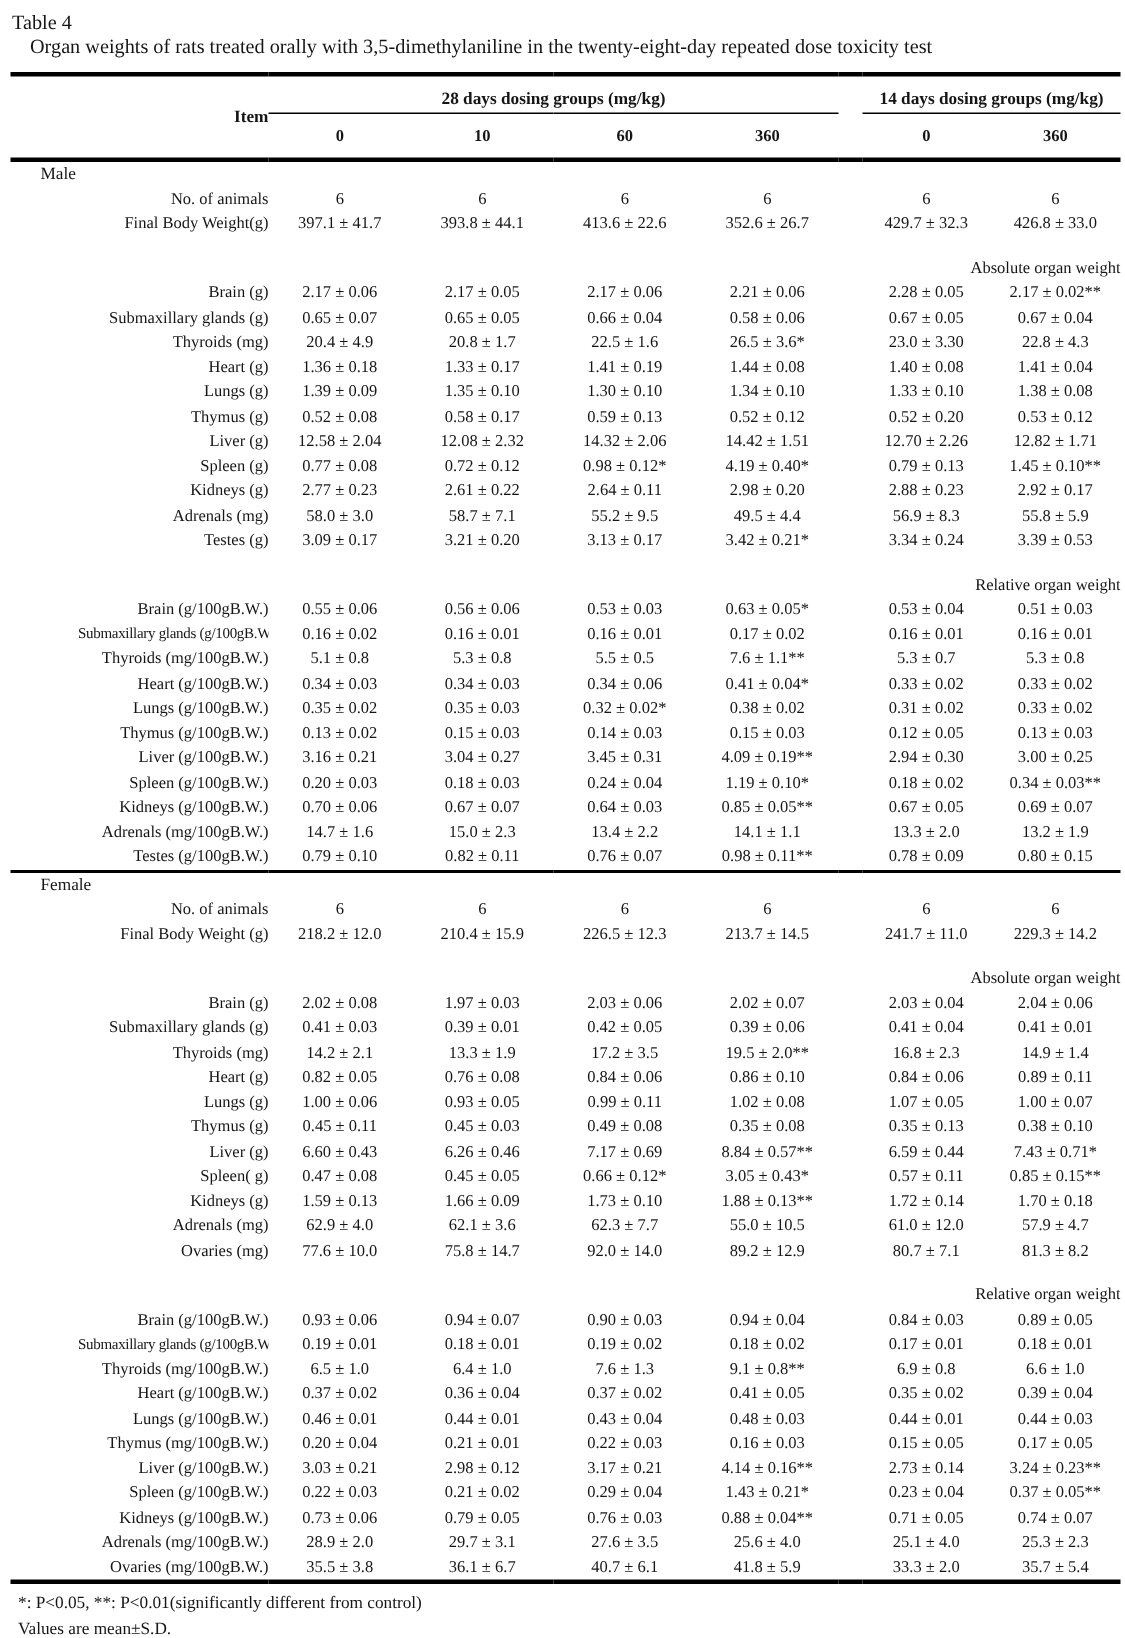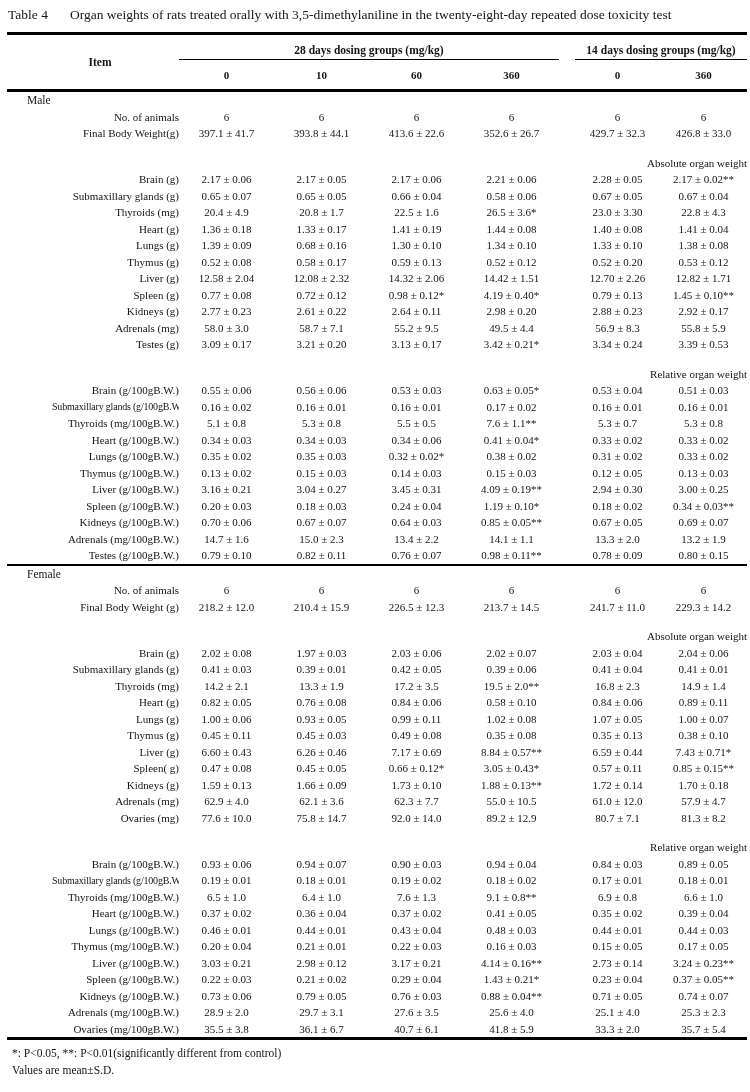--- a/index.html
+++ b/index.html
@@ -3,35 +3,35 @@
 <meta charset="utf-8">
 <style>
   html,body{margin:0;padding:0;background:#fff;}
   body{
     width:750px;height:1092px;overflow:hidden;
     font-family:"Liberation Serif","DejaVu Serif",serif;
     color:#151515;
   }
   .page{padding:5px 4px 0 6px;}
   
-  .title{display:flex;font-size:13.5px;line-height:16px;margin:2px 0 9px 2px;}
+  .title{display:flex;font-size:13.5px;line-height:16px;margin:2px 0 9px 2px;flex-direction:column;}
   .title .tag{width:50px;flex:0 0 auto;}
   .title .cap{width:662px;padding-left:12px;}
   
   table{border-collapse:collapse;table-layout:fixed;width:740px;margin-left:1px;
         border-top:3px solid #000;border-bottom:3px solid #000;}
   col.c-lbl{width:172px;}
   col.c-d{width:95px;}
   col.c-gap{width:16px;}
   col.c-f1{width:85px;}
   col.c-f2{width:87px;}
   thead{border-bottom:3px solid #000;}
   th{font-weight:bold;padding:0;}
   th.grp{font-size:11.5px;border-bottom:1px solid #000;padding:9px 2px 3px 2px;text-align:center;white-space:nowrap;}
-  th.item-th{font-size:11.5px;text-align:center;vertical-align:middle;padding-left:14px;}
+  th.item-th{font-size:11.5px;text-align:right;vertical-align:middle;padding-left:14px;}
   th.dose{font-size:11px;text-align:center;height:29px;vertical-align:middle;}
   th.gapc{border:none;}
   tbody.male{border-bottom:2px solid #000;}
   td{font-size:11px;padding:0;height:16.5px;vertical-align:middle;white-space:nowrap;}
   td.val{text-align:center;}
   td.lbl{text-align:right;overflow:hidden;}
   td.sec-lbl{font-size:11.5px;padding-left:20px;}
   td.subhead{padding-left:33px;}
   td.ind1{padding-left:33px;}
   td.ind2{padding-left:45px;}
@@ -143,21 +143,21 @@
           <td class="val">1.33 ± 0.17</td>
           <td class="val">1.41 ± 0.19</td>
           <td class="val">1.44 ± 0.08</td>
           <td></td>
           <td class="val">1.40 ± 0.08</td>
           <td class="val">1.41 ± 0.04</td>
         </tr>
         <tr>
           <td class="lbl ind2">Lungs (g)</td>
           <td class="val">1.39 ± 0.09</td>
-          <td class="val">0.68 ± 0.16</td>
+          <td class="val">1.35 ± 0.10</td>
           <td class="val">1.30 ± 0.10</td>
           <td class="val">1.34 ± 0.10</td>
           <td></td>
           <td class="val">1.33 ± 0.10</td>
           <td class="val">1.38 ± 0.08</td>
         </tr>
         <tr>
           <td class="lbl ind2">Thymus (g)</td>
           <td class="val">0.52 ± 0.08</td>
           <td class="val">0.58 ± 0.17</td>
@@ -392,21 +392,21 @@
           <td class="val">19.5 ± 2.0**</td>
           <td></td>
           <td class="val">16.8 ± 2.3</td>
           <td class="val">14.9 ± 1.4</td>
         </tr>
         <tr>
           <td class="lbl ind2">Heart (g)</td>
           <td class="val">0.82 ± 0.05</td>
           <td class="val">0.76 ± 0.08</td>
           <td class="val">0.84 ± 0.06</td>
-          <td class="val">0.58 ± 0.10</td>
+          <td class="val">0.86 ± 0.10</td>
           <td></td>
           <td class="val">0.84 ± 0.06</td>
           <td class="val">0.89 ± 0.11</td>
         </tr>
         <tr>
           <td class="lbl ind2">Lungs (g)</td>
           <td class="val">1.00 ± 0.06</td>
           <td class="val">0.93 ± 0.05</td>
           <td class="val">0.99 ± 0.11</td>
           <td class="val">1.02 ± 0.08</td>

